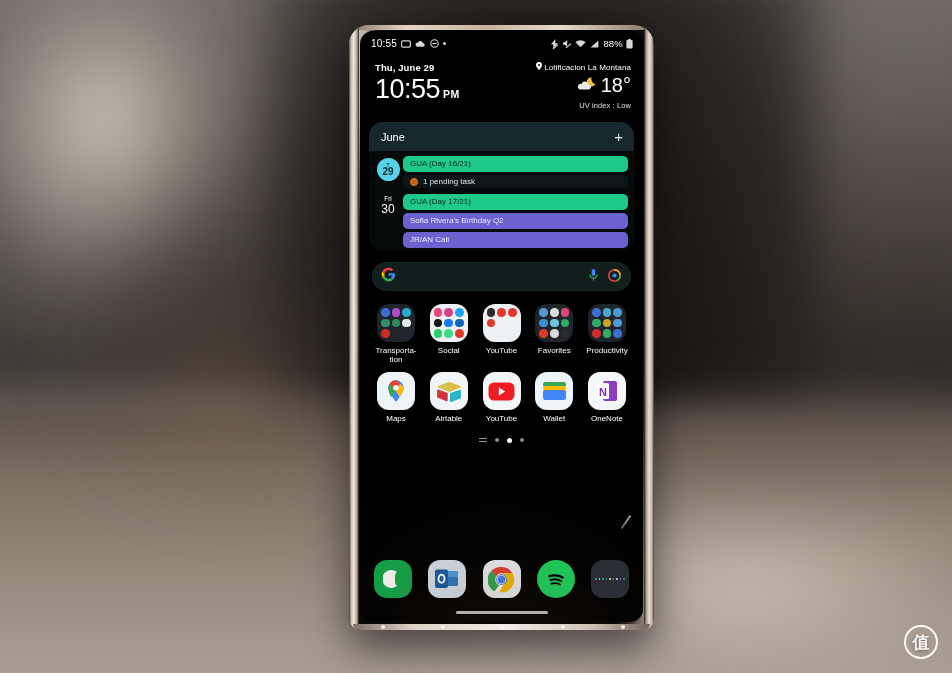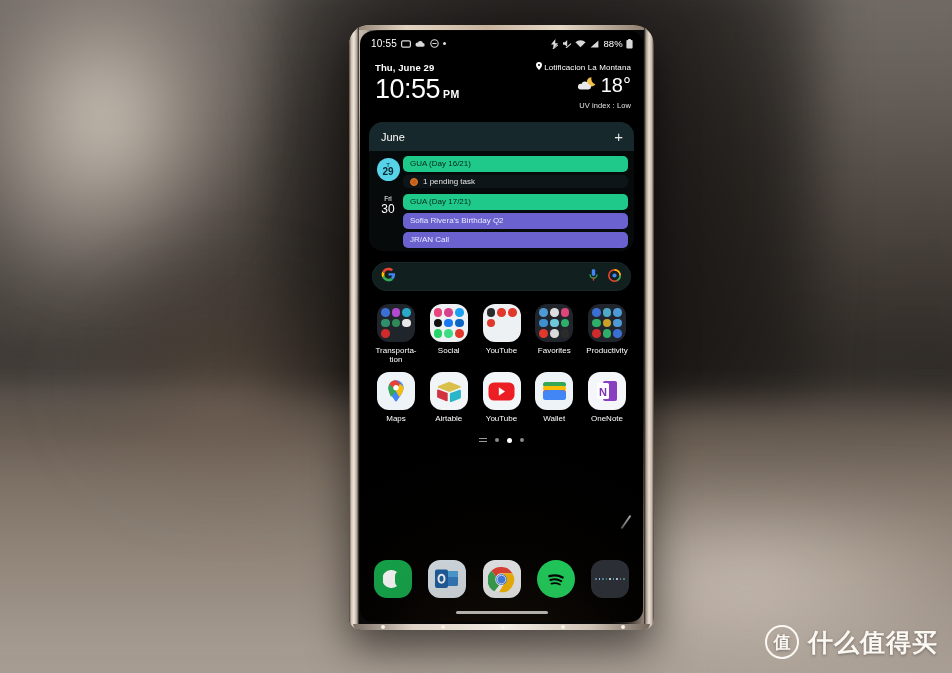--- a/index.html
+++ b/index.html
@@ -655,14 +655,13 @@
       </div>
     </div>
 
     <div id="nav-gesture"></div>
     <div id="screen-glow"></div>
   </div>
 </div>
 
 <div id="watermark">
   <div id="wm-badge">值</div>
-  <div id="wm-text">什么值得买</div>
 </div>
 
 </body></html>

